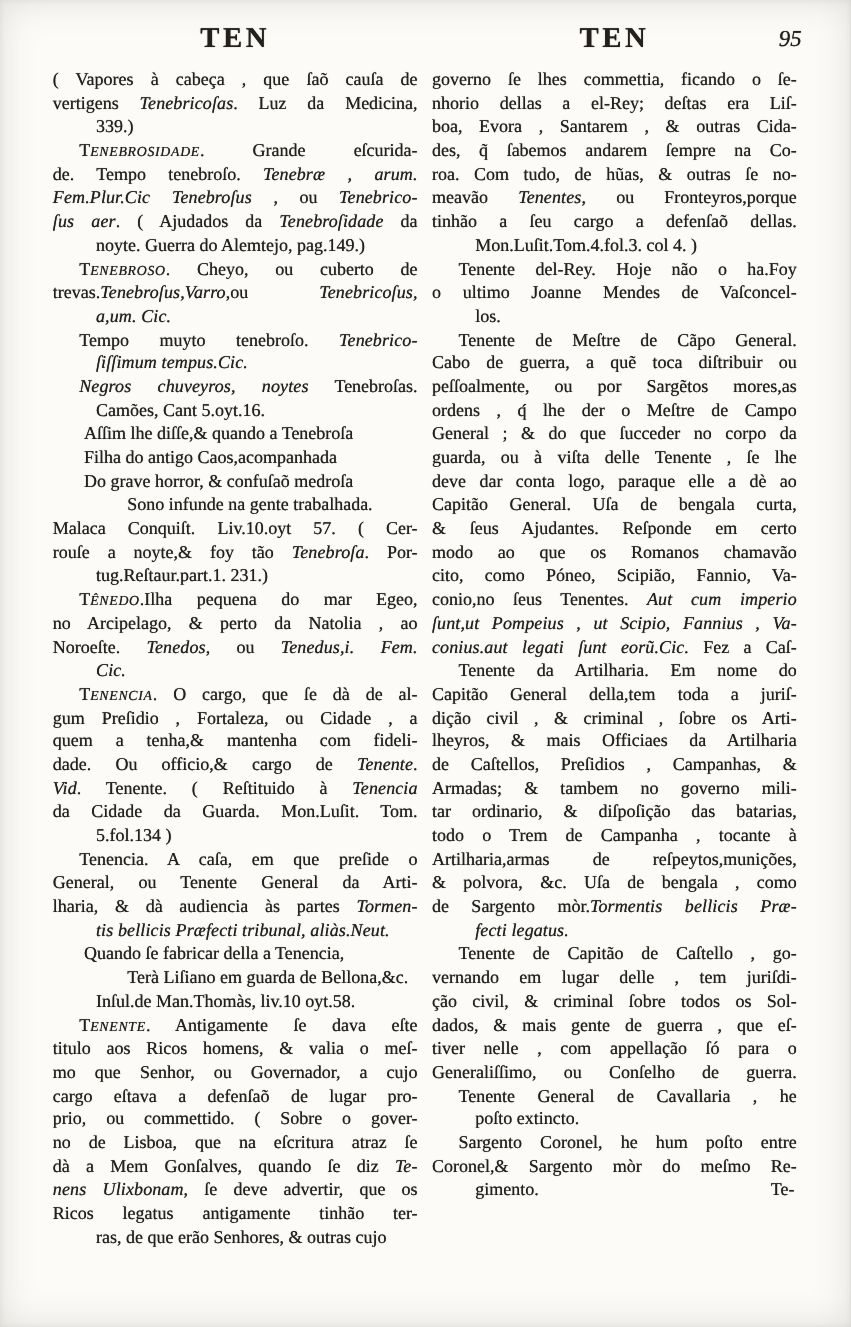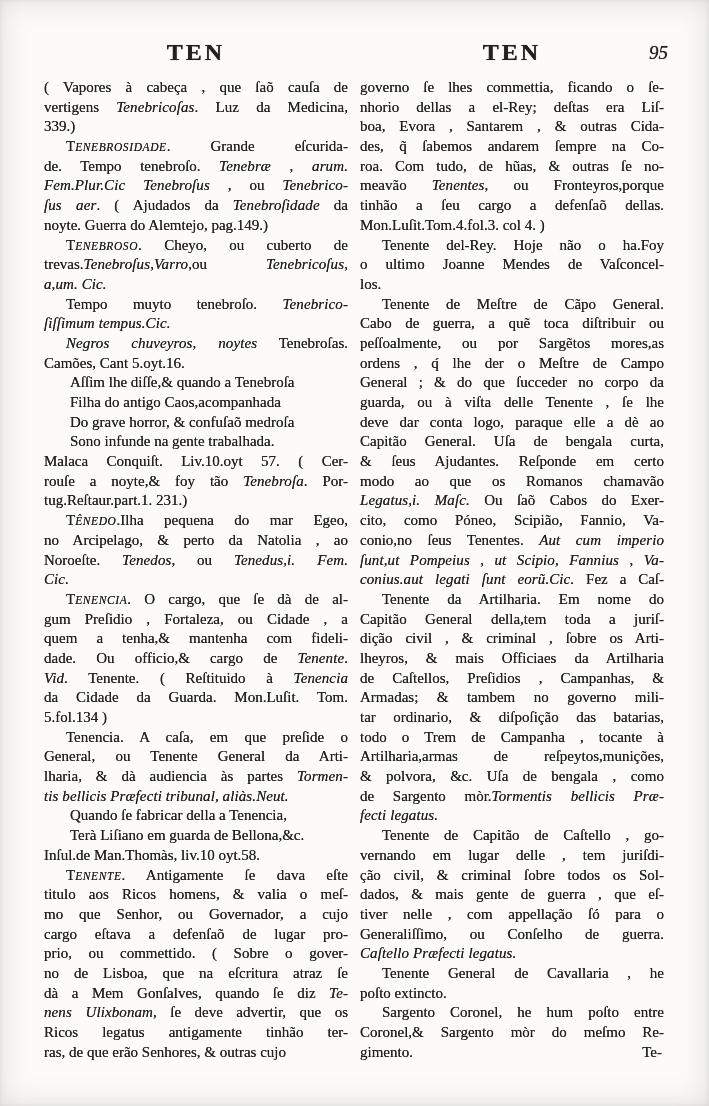--- a/index.html
+++ b/index.html
@@ -9,21 +9,21 @@
     background: #e8e7e3;
     font-family: "Liberation Serif", "DejaVu Serif", serif;
   }
   .page {
     position: relative;
     width: 709px; height: 1106px;
     background: #fcfbf8;
     box-shadow: inset 0 0 30px rgba(90,88,80,0.18), inset 0 0 4px rgba(90,88,80,0.12);
     color: #24211d;
     box-sizing: border-box;
-    padding: 38px 41px 0 44px;
+    padding: 18px 41px 0 44px;
   }
   .running-head {
     position: relative;
     display: flex;
     gap: 12px;
     height: 34px;
   }
   .head-cell {
     width: 304px;
     text-align: center;
@@ -49,21 +49,21 @@
   .col { width: 304px; }
   .line {
     font-size: 15px;
     height: 19.7px;
     line-height: 19.7px;
     text-align: justify;
     text-align-last: justify;
     white-space: normal;
     text-shadow: 0 0 0.6px rgba(33,30,26,0.85);
   }
-  .line.pl { text-align-last: left; }
+  .line.pl { text-align-last: left; margin-left: 36px; }
   .line.indent { text-indent: 22px; }
   .line.verse-line {
     text-indent: 26px;
     text-align-last: left;
   }
   .catch-line { position: relative; }
   .catchword {
     position: absolute;
     right: 2px; top: 0;
     font-style: normal;
@@ -179,21 +179,20 @@
           <div class="line indent">Tenente de Meſtre de Cãpo General.</div>
           <div class="line">Cabo de guerra, a quẽ toca diſtribuir ou</div>
           <div class="line">peſſoalmente, ou por Sargẽtos mores,as</div>
           <div class="line">ordens , q́ lhe der o Meſtre de Campo</div>
           <div class="line">General ; &amp; do que ſucceder no corpo da</div>
           <div class="line">guarda, ou à viſta delle Tenente , ſe lhe</div>
           <div class="line">deve dar conta logo, paraque elle a dè ao</div>
           <div class="line">Capitão General. Uſa de bengala curta,</div>
           <div class="line">&amp; ſeus Ajudantes. Reſponde em certo</div>
           <div class="line">modo ao que os Romanos chamavão</div>
-          <div class="line"><i>Legatus,i. Maſc.</i> Ou ſaõ Cabos do Exer-</div>
           <div class="line">cito, como Póneo, Scipião, Fannio, Va-</div>
           <div class="line">conio,no ſeus Tenentes. <i>Aut cum imperio</i></div>
           <div class="line"><i>ſunt,ut Pompeius , ut Scipio, Fannius , Va-</i></div>
           <div class="line"><i>conius.aut legati ſunt eorũ.Cic.</i> Fez a Caſ-</div>
         </div>
         <div class="para">
           <div class="line indent">Tenente da Artilharia. Em nome do</div>
           <div class="line">Capitão General della,tem toda a juriſ-</div>
           <div class="line">dição civil , &amp; criminal , ſobre os Arti-</div>
           <div class="line">lheyros, &amp; mais Officiaes da Artilharia</div>
@@ -206,21 +205,20 @@
           <div class="line">de Sargento mòr.<i>Tormentis bellicis Præ-</i></div>
           <div class="line pl"><i>fecti legatus.</i></div>
         </div>
         <div class="para">
           <div class="line indent">Tenente de Capitão de Caſtello , go-</div>
           <div class="line">vernando em lugar delle , tem juriſdi-</div>
           <div class="line">ção civil, &amp; criminal ſobre todos os Sol-</div>
           <div class="line">dados, &amp; mais gente de guerra , que eſ-</div>
           <div class="line">tiver nelle , com appellação ſó para o</div>
           <div class="line">Generaliſſimo, ou Conſelho de guerra.</div>
-          <div class="line pl"><i>Caſtello Præfecti legatus.</i></div>
         </div>
         <div class="para">
           <div class="line indent">Tenente General de Cavallaria , he</div>
           <div class="line pl">poſto extincto.</div>
         </div>
         <div class="para">
           <div class="line indent">Sargento Coronel, he hum poſto entre</div>
           <div class="line">Coronel,&amp; Sargento mòr do meſmo Re-</div>
           <div class="line pl catch-line">gimento.<span class="catchword">Te-</span></div>
         </div>

